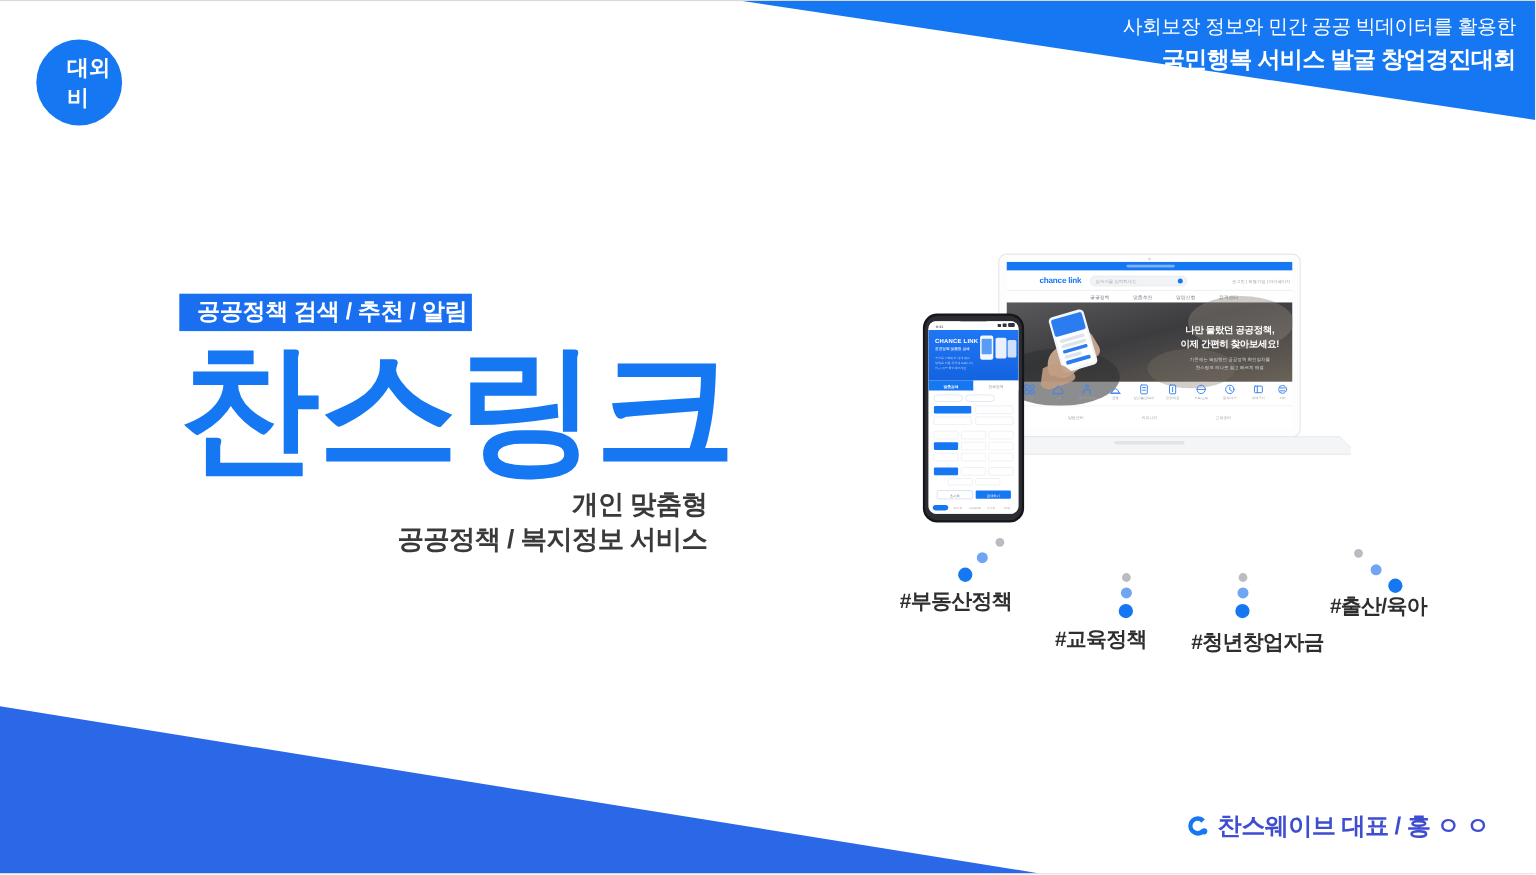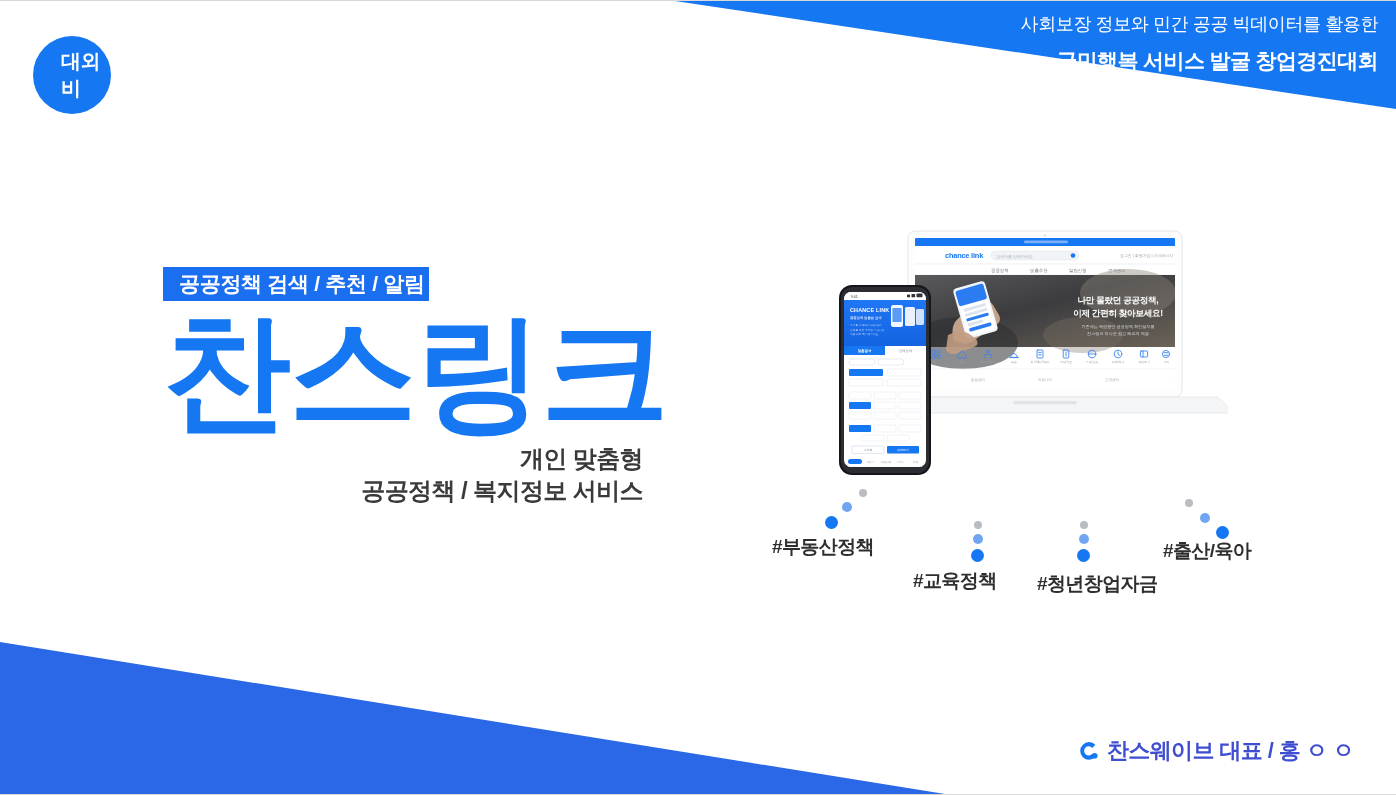--- a/index.html
+++ b/index.html
@@ -76,21 +76,21 @@
     font-weight: 400;
     letter-spacing: -0.4px;
     display: block;
   }
   .header-line2 {
     color: #ffffff;
     font-size: 21px;
     font-weight: 700;
     letter-spacing: -0.6px;
     display: block;
-    margin-top: 12px;
+    margin-top: 6px;
   }
 
   
   .title-block {
     position: absolute;
     left: 163px;
     top: 266px;
     width: 500px;
   }
   .tagline {
@@ -138,20 +138,21 @@
     position: absolute;
     left: 0;
     top: 0;
     width: 1396px;
     height: 795px;
     pointer-events: none;
   }
   .tag-group {
     position: absolute;
     pointer-events: auto;
+    margin-left: 46px;
   }
   .tag-label {
     position: absolute;
     white-space: nowrap;
     color: #2e2e2e;
     font-size: 19px;
     font-weight: 700;
     letter-spacing: -0.6px;
   }
   .dot {

